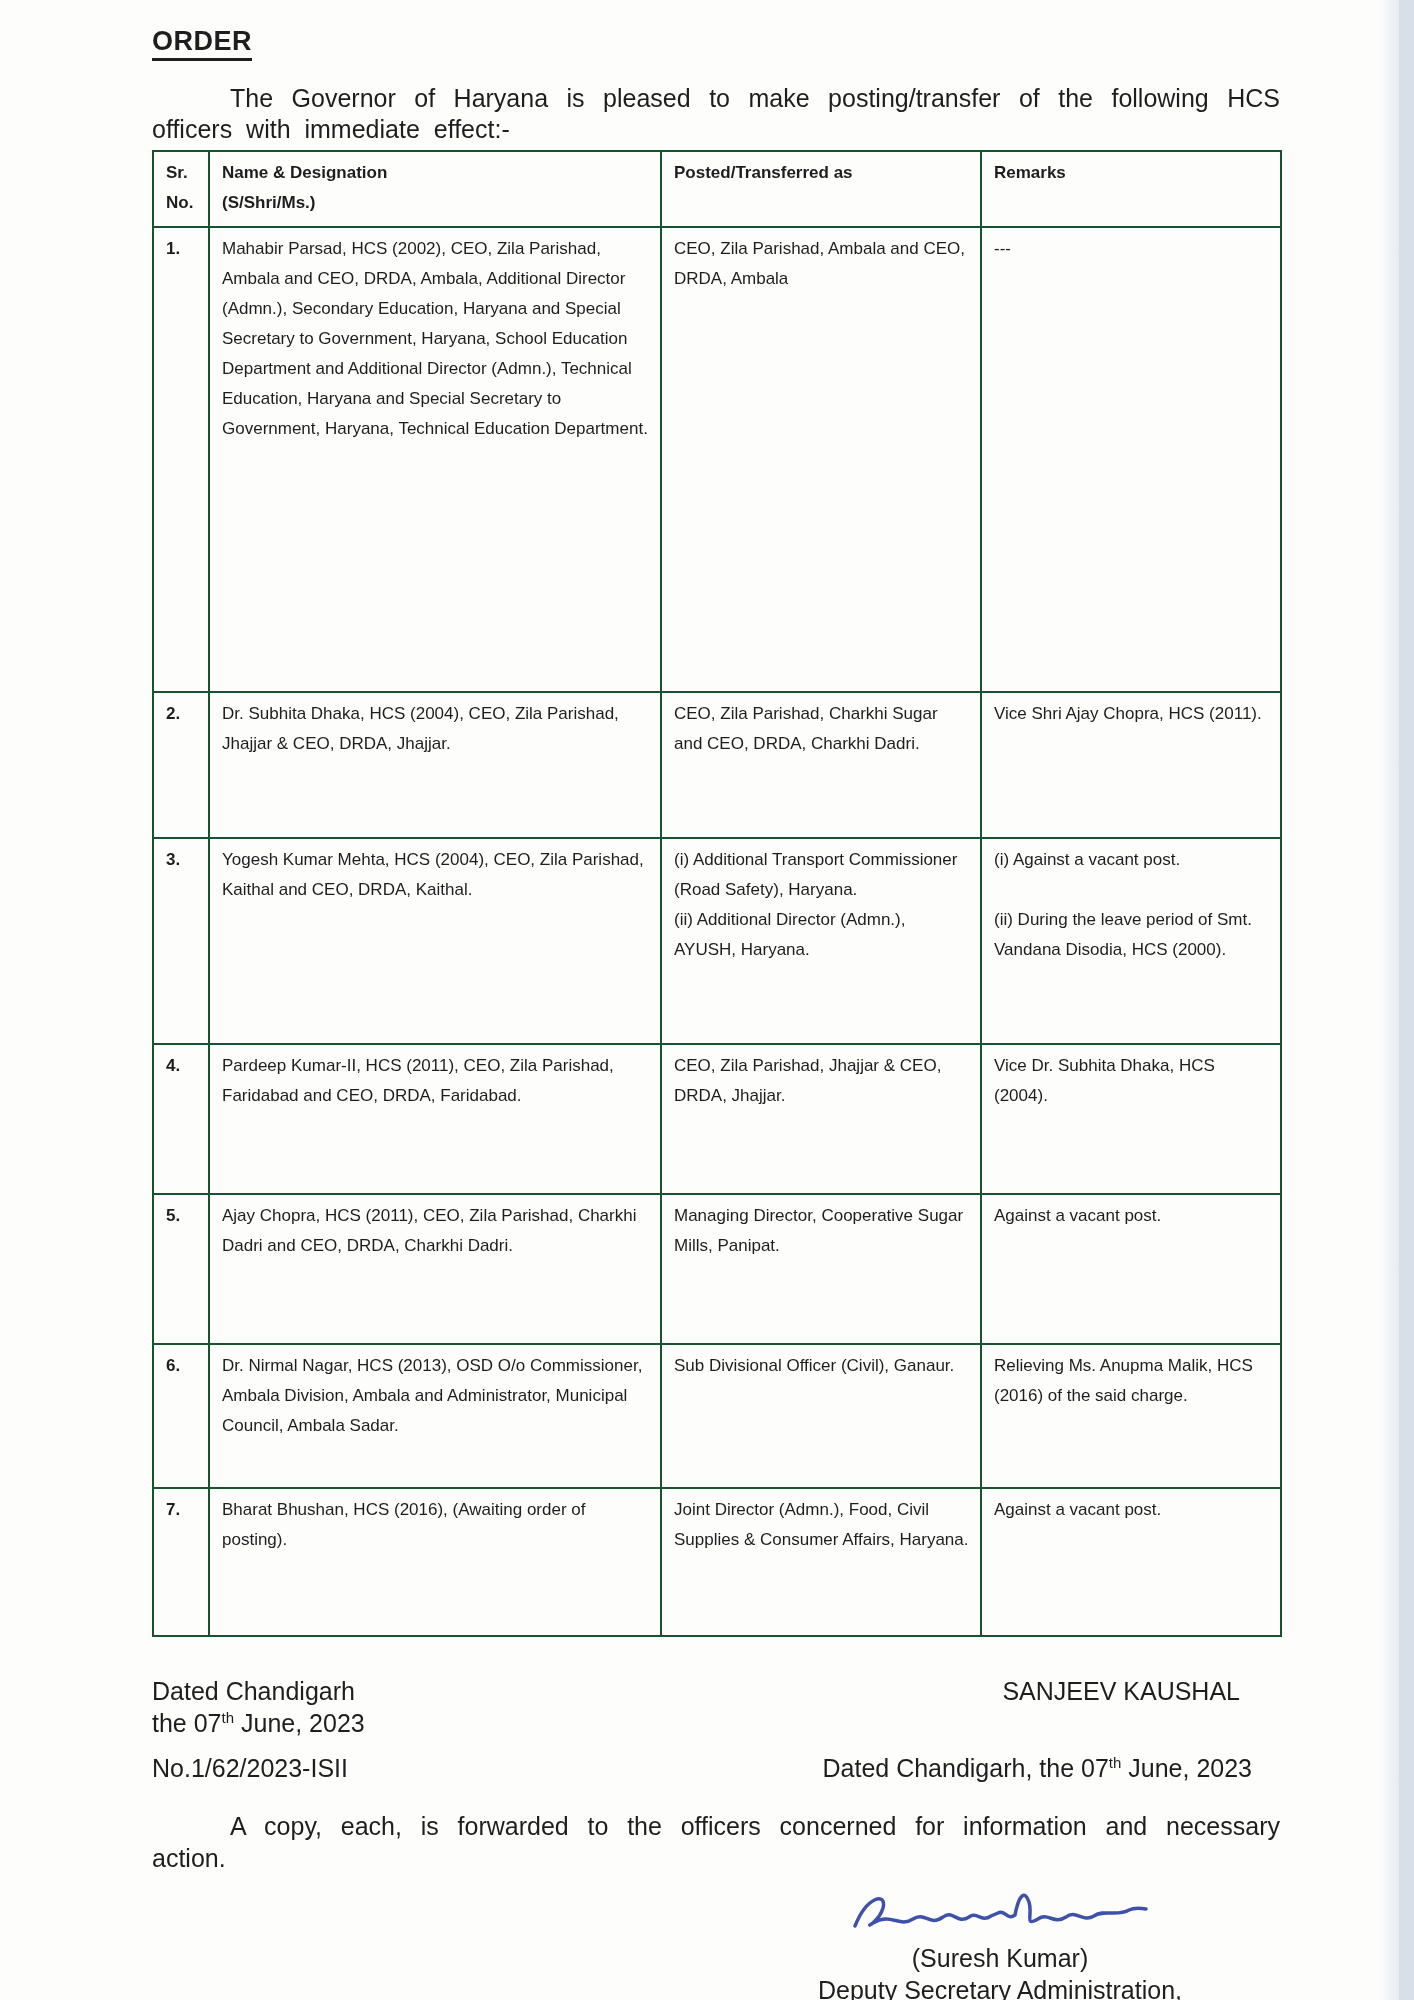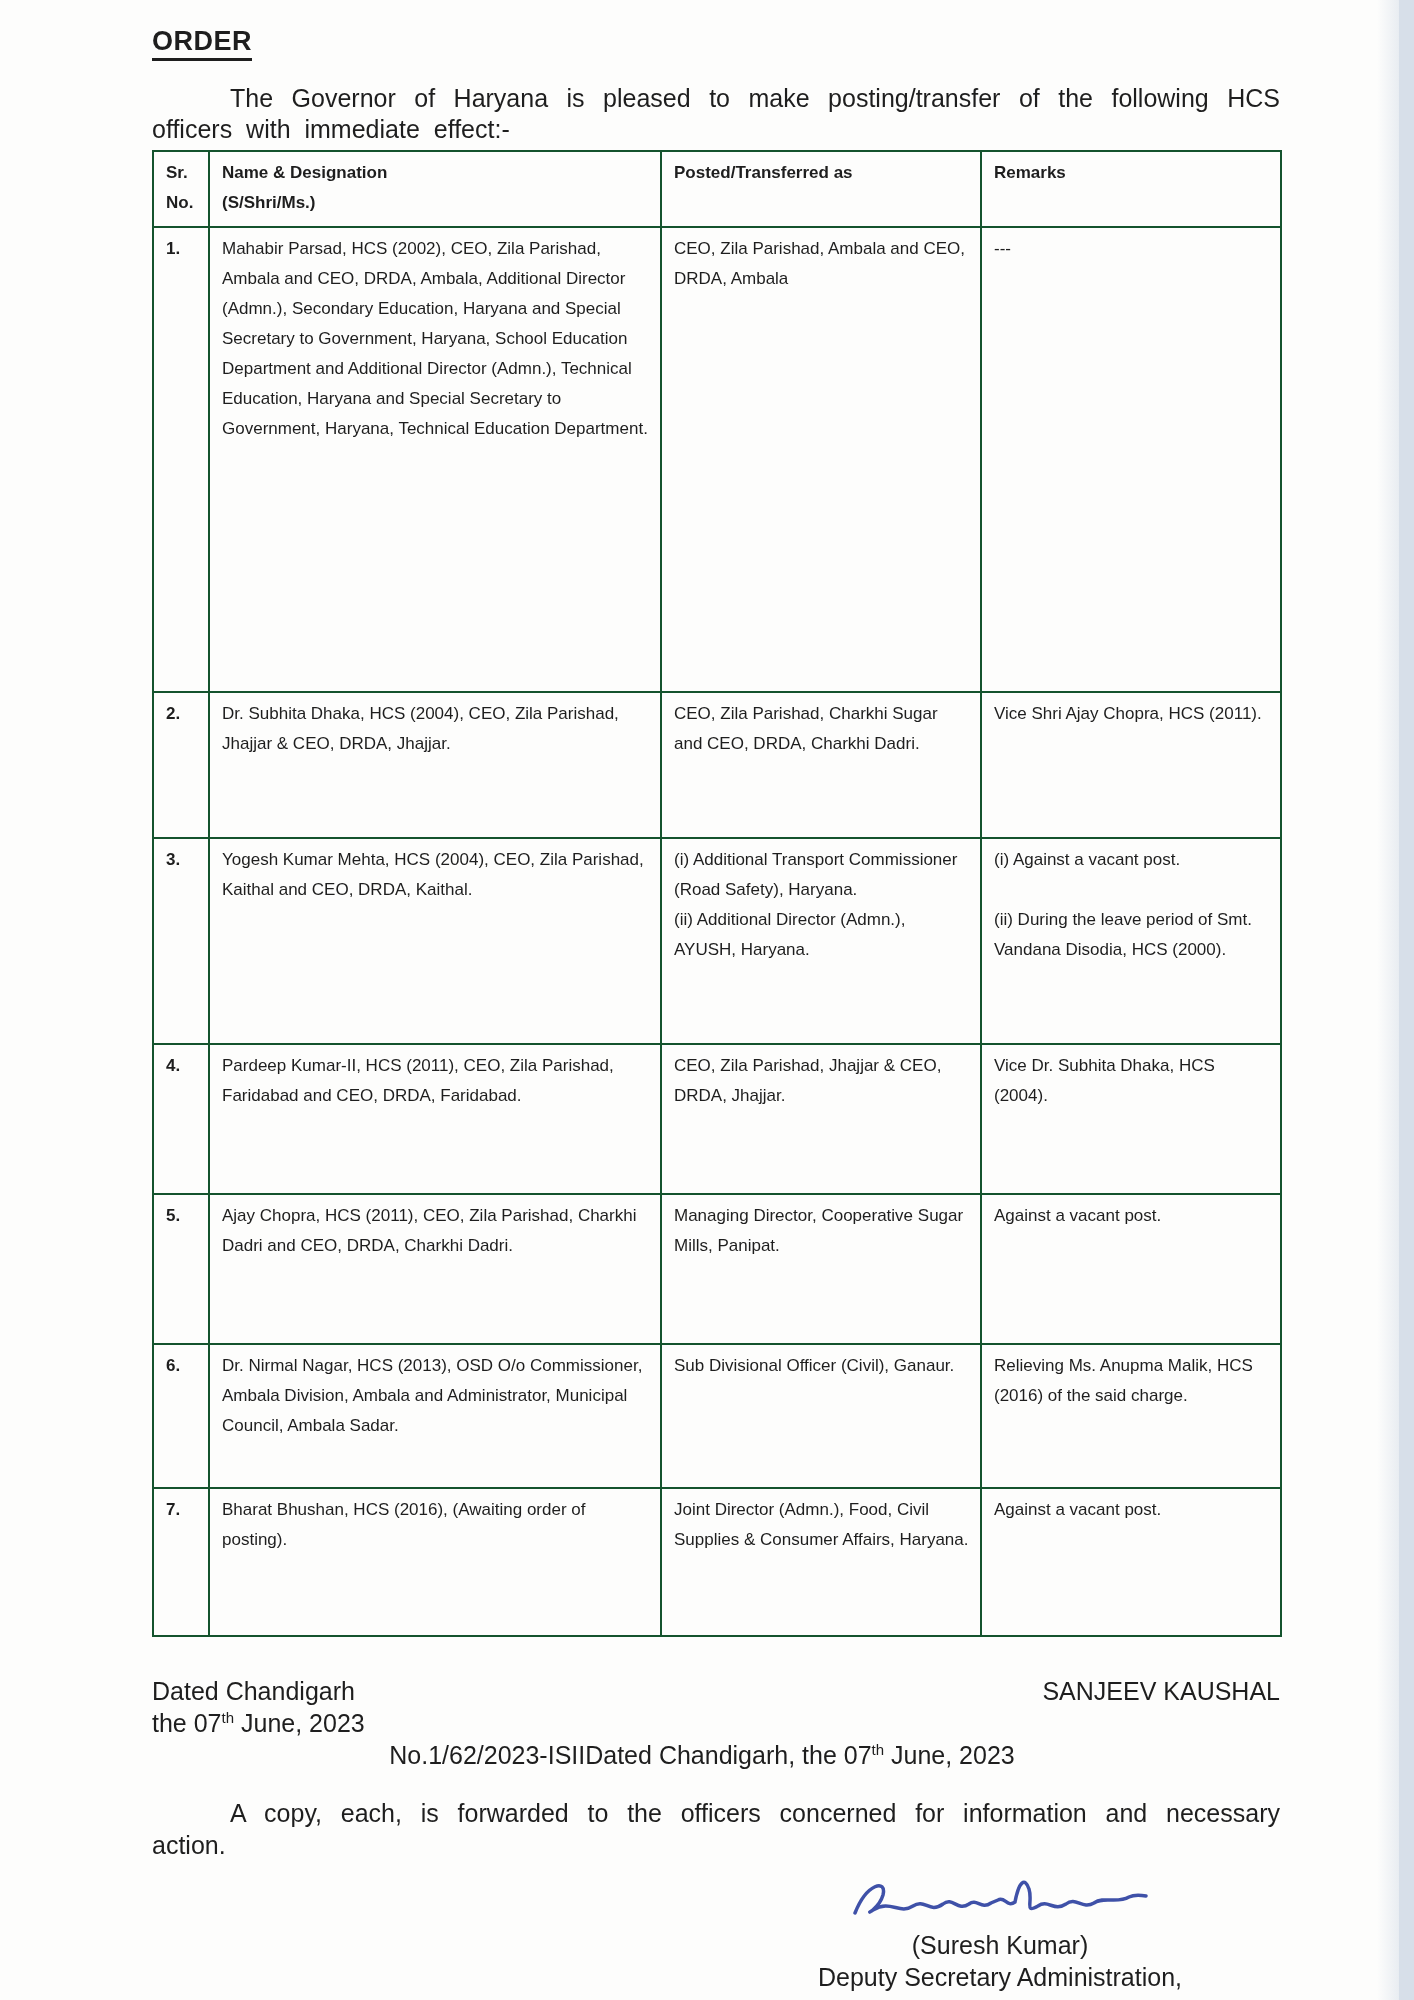--- a/index.html
+++ b/index.html
@@ -70,24 +70,25 @@
   tr.r5{height:150px;}
   tr.r6{height:144px;}
   tr.r7{height:148px;}
   sup.ord{font-size:15px;vertical-align:super;line-height:0;}
   .footer-row1{
     display:flex;justify-content:space-between;
     margin-top:38px;
     font-size:25px;line-height:32px;
   }
   .dated-left{white-space:nowrap;}
-  .signatory{ text-align:center; }
+  .signatory{ text-align:center; margin-right:40px; }
   .signatory .sig-name{font-weight:normal;}
   .footer-row2{
-    display:flex;justify-content:center;
+    display:flex;justify-content:space-between;
+    margin-top:13px;
     font-size:25px;line-height:32px;
   }
   .dated-right{padding-right:28px;}
   .copy-para{
     margin:26px 0 0 0;
     font-size:25px;line-height:32px;
     text-align:justify;
     text-indent:78px;
     word-spacing:10px;
   }

